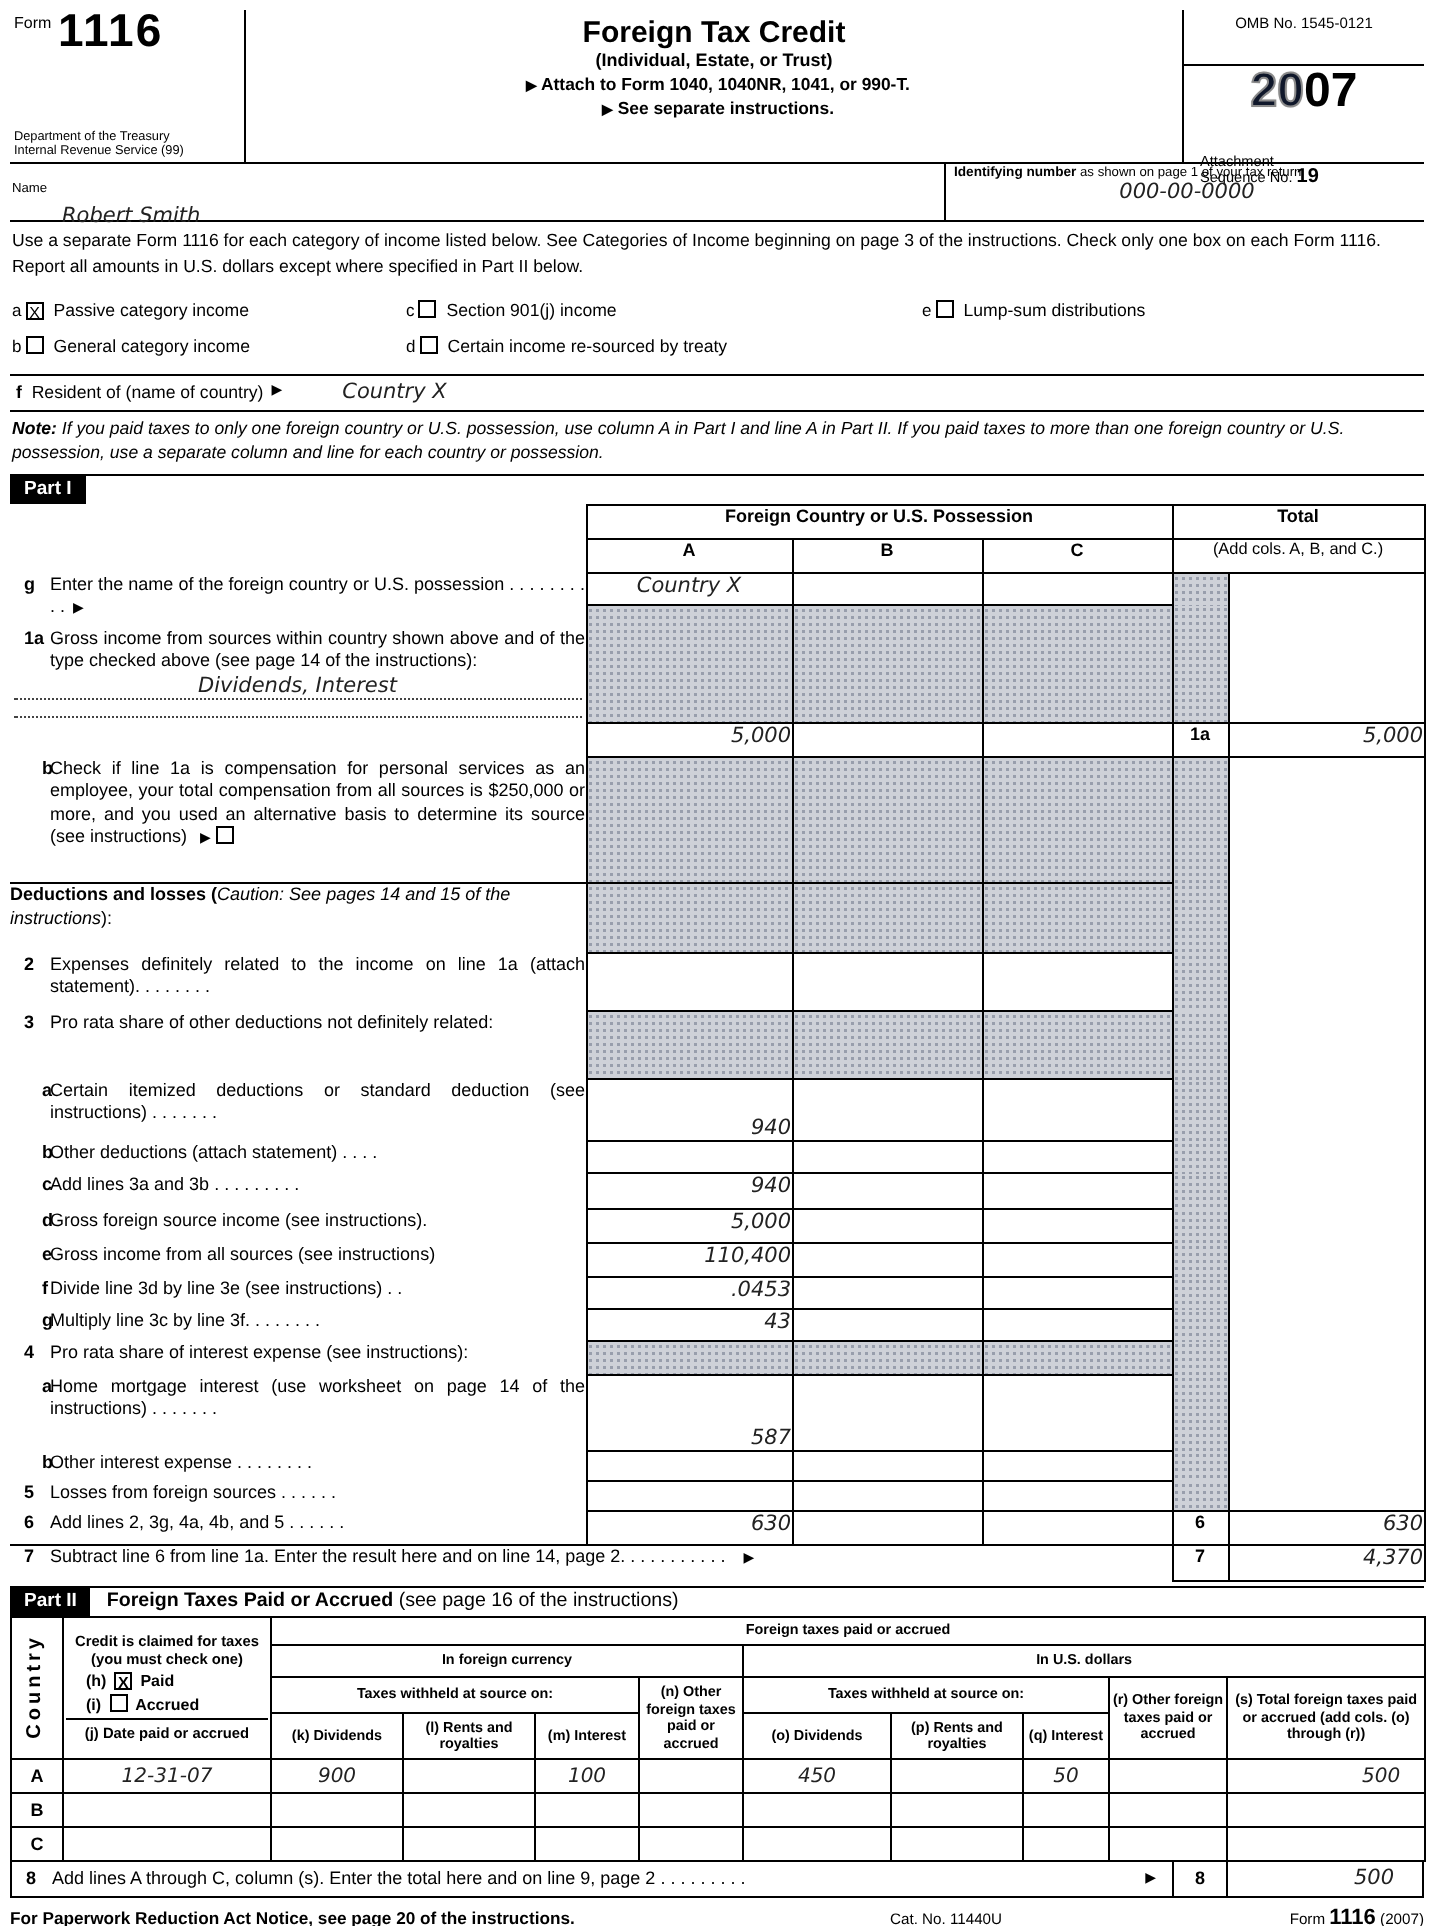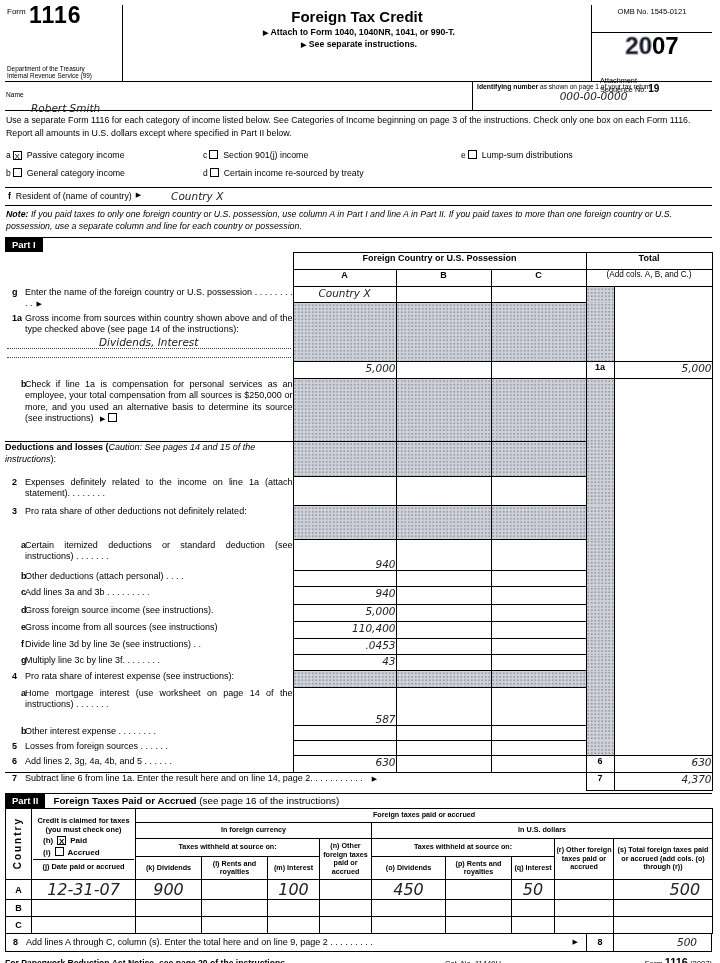--- a/index.html
+++ b/index.html
@@ -83,21 +83,21 @@
   .p2 { width:707px; font-size:7.2px; }
   .p2 th { border:1px solid #000; font-weight:bold; text-align:center; vertical-align:middle; padding:1px; line-height:8.5px; }
   .p2 td { border:1px solid #000; height:17px; text-align:center; vertical-align:middle; }
   .vert { writing-mode:vertical-rl; transform:rotate(180deg); font-size:10px; letter-spacing:2px; font-weight:bold; display:inline-block; }
   .credit-cell { vertical-align:top; }
   .credit-top { font-size:7.4px; padding:1px 2px; }
   .hi-line { text-align:left; padding-left:10px; font-size:8px; margin-top:1px; }
   .hi-line .cb { width:9px; height:9px; margin:0 4px; }
   .jhead { border-top:1px solid #000; margin-top:2px; padding-top:3px; font-size:7.4px; }
   .rowletter { font-weight:bold; font-size:9px; }
-  .p2 .hw { font-size:16px; }
+  .p2 .hw { font-size:10px; }
 
   
   .l8 { display:flex; width:707px; border:1.5px solid #000; border-top:none; height:18px; font-size:9px; }
   .l8-text { flex:1; display:flex; padding-top:3px; }
   .l8-num { width:28px; border-left:1px solid #000; border-right:1px solid #000; text-align:center; font-weight:bold; padding-top:3px; }
   .l8-val { width:97px; text-align:right; padding:2px 14px 0 0; }
   .l8 .arrow { margin-right:8px; }
   .footer { display:flex; margin-top:4px; font-size:8.6px; align-items:baseline; }
   .f-left { width:440px; font-weight:bold; }
   .f-cat { flex:1; font-size:7.6px; }
@@ -113,20 +113,21 @@
     <div class="hd-left">
       <span class="form-word">Form</span>
       <span class="form-num">1116</span>
       <div class="dept">
         <div>Department of the Treasury</div>
         <div>Internal Revenue Service   (99)</div>
       </div>
     </div>
     <div class="hd-center">
       <div class="t1">Foreign Tax Credit</div>
+      <div class="t2">(Individual, Estate, or Trust)</div>
       <div class="t3"><span class="arrow">▶</span> <span>Attach to Form 1040, 1040NR, 1041, or 990-T.</span></div>
       <div class="t3"><span class="arrow">▶</span> <span>See separate instructions.</span></div>
     </div>
     <div class="hd-right">
       <div class="omb">OMB No. 1545-0121</div>
       <div class="year"><span class="y-out">20</span><span>07</span></div>
       <div class="attach-seq">
         <div>Attachment</div>
         <div><span>Sequence No.</span> <span class="seq-no">19</span></div>
       </div>
@@ -285,21 +286,21 @@
       <td class="gr"></td>
       <td class="gr"></td>
       <td class="nc sh"></td>
       <td class="tc"></td>
     </tr>
 
     <tr style="height:16px">
       <td class="dc">
             <div class="lnrow">
               <span class="lns">b</span>
-              <span class="lt">Other deductions (attach personal)  .    .    .    .</span>
+              <span class="lt">Other deductions (attach statement)  .    .    .    .</span>
             </div>
           </td>
       <td class="gr"></td>
       <td class="gr"></td>
       <td class="gr"></td>
       <td class="nc sh"></td>
       <td class="tc"></td>
     </tr>
 
     <tr style="height:18px">

